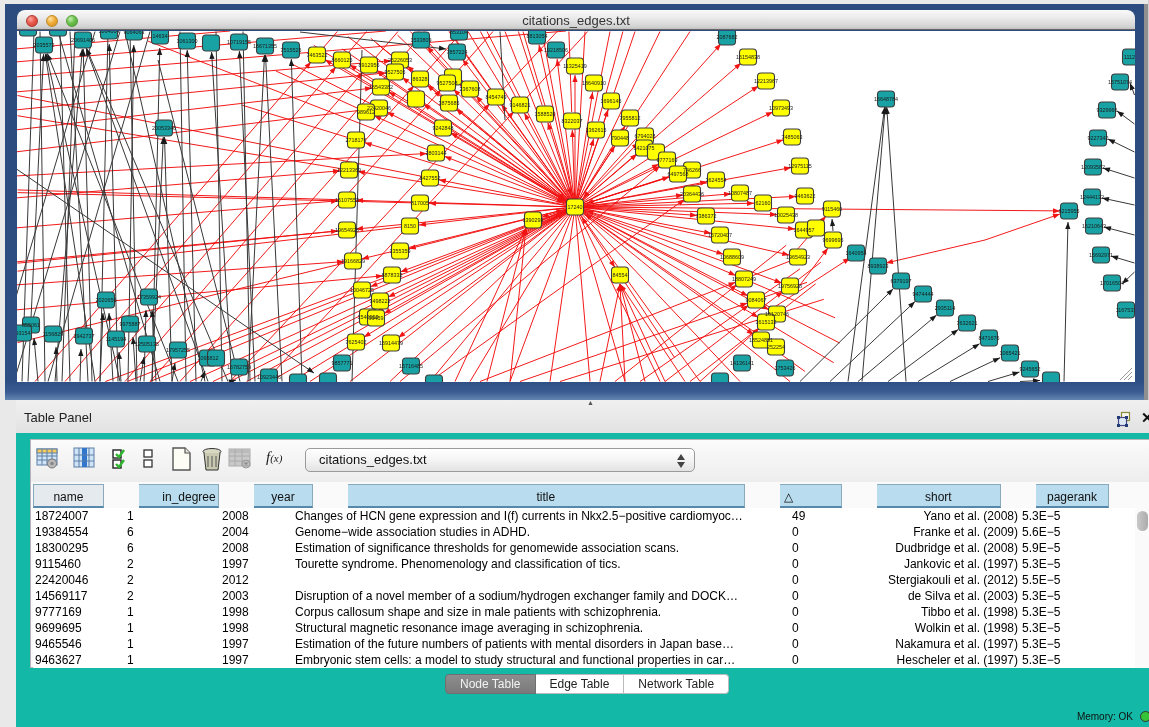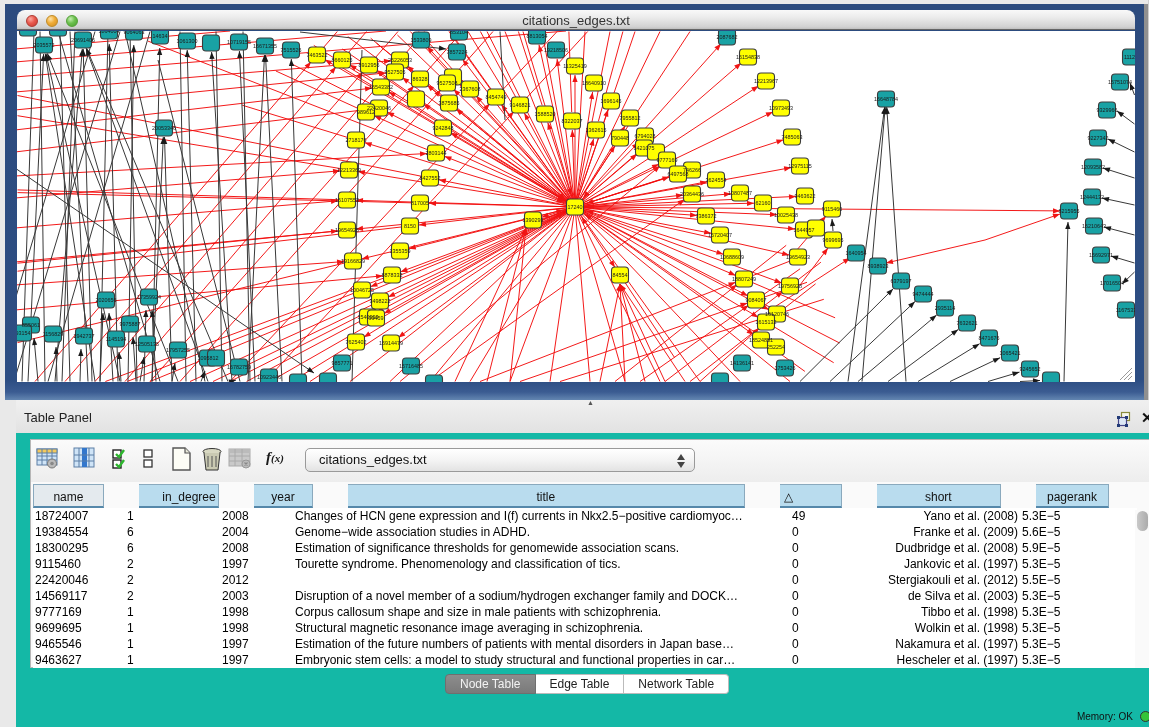--- a/index.html
+++ b/index.html
@@ -601,21 +601,21 @@
           <path d="M4 6 L6 23 H18 L20 6" fill="#c9c9b2" stroke="#333"></path>
           <path d="M8 9 V20 M12 9 V20 M16 9 V20" stroke="#555" fill="none"></path>
         </svg>
         <svg class="tbi" style="left:197px" width="24" height="23" viewBox="0 0 24 23">
           <rect x="1" y="2" width="21" height="17" fill="#c9c9c9" stroke="#aaa"></rect>
           <rect x="1" y="2" width="21" height="4" fill="#bbb"></rect>
           <path d="M7 2V19 M14 2V19 M1 9H22 M1 14H22" stroke="#aaa" stroke-width="1" fill="none"></path>
           <circle cx="18" cy="17" r="4" fill="#bbb" stroke="#999"></circle>
           <path d="M16.5 15.5 L19.5 18.5 M19.5 15.5 L16.5 18.5" stroke="#888" stroke-width="1.2"></path>
         </svg>
-        <div class="tbi" style="left:235px; top:9px; font-size:15px; font-style:italic; font-weight:bold; font-family:'Liberation Serif',serif; color:#1a1a1a;">f<span style="font-size:11px;">(x)</span></div>
+        <div class="tbi" style="left:235px; top:9px; font-size:15px; font-style:italic; font-weight:normal; font-family:'Liberation Serif',serif; color:#1a1a1a;">f<span style="font-size:11px;">(x)</span></div>
         <div id="dropdown">citations_edges.txt<span id="dd-arr">
               <i class="up"></i>
               <i class="dn"></i>
             </span></div>
       </div>
       <div id="thead">
         <div class="th first" style="width:88px;">name</div>
         <div class="th" style="width:95px;padding-left:21px;">in_degree</div>
         <div class="th" style="width:73px;">year</div>
         <div class="th" style="width:496px;">title</div>

